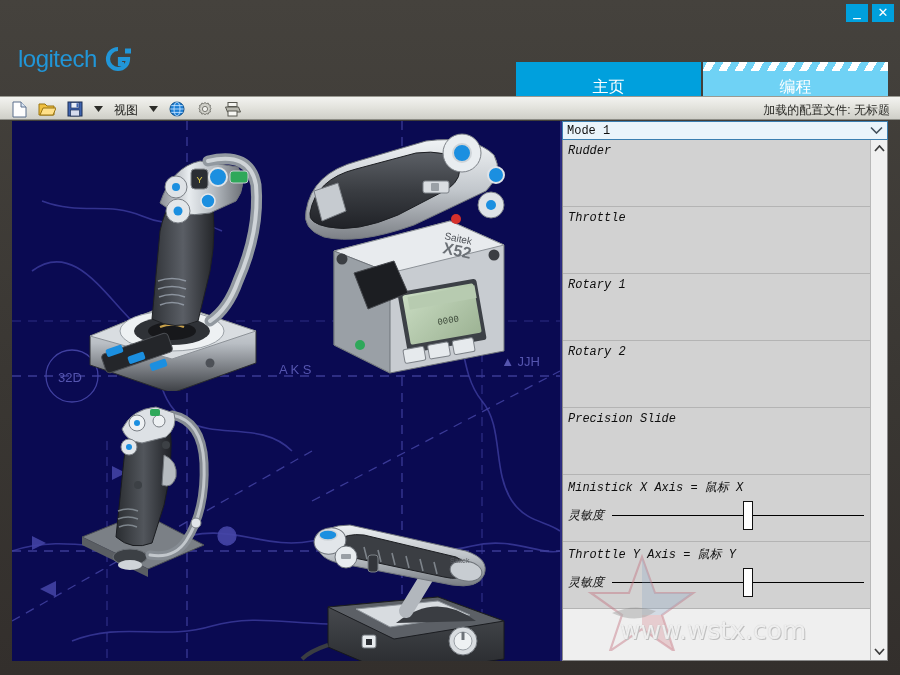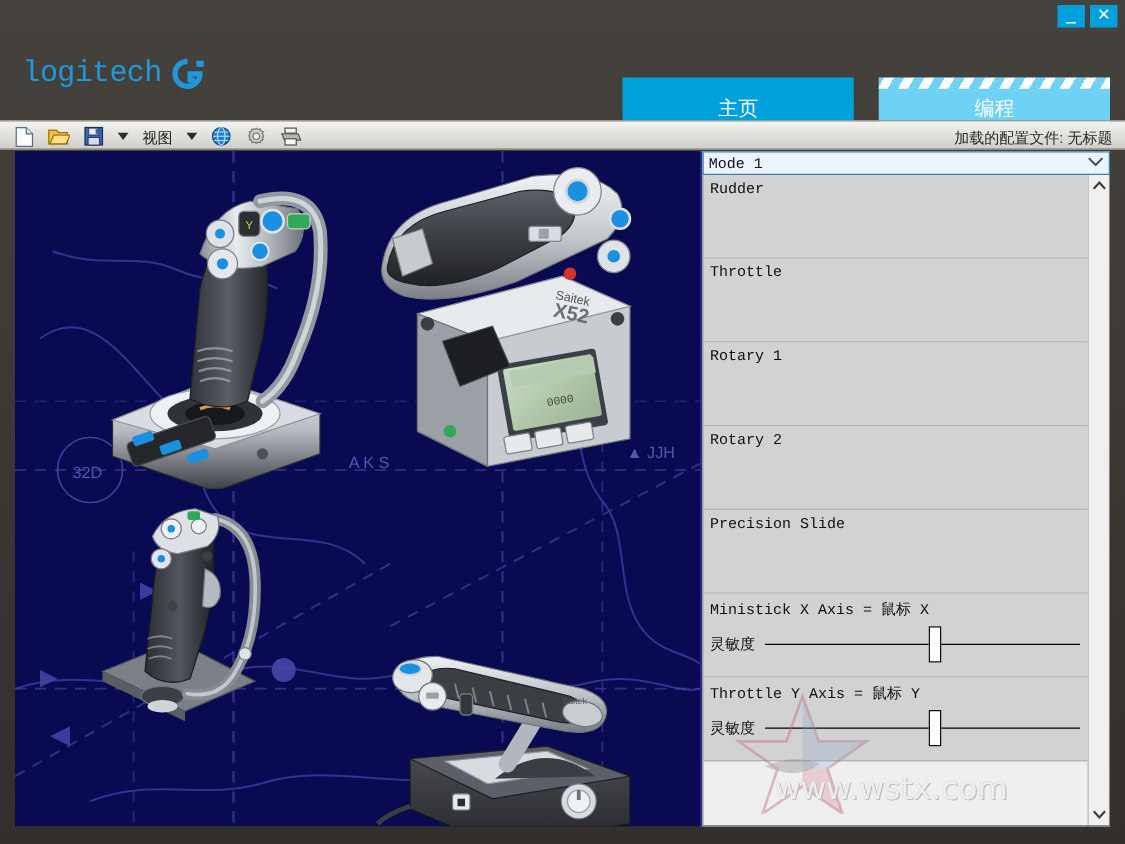--- a/index.html
+++ b/index.html
@@ -36,28 +36,28 @@
   .winbtn.min .gl { line-height: 12px; font-size: 15px; }
 
   
   .header {
     position: absolute; top: 26px; left: 0; width: 900px; height: 68px;
   }
   .brand {
     position: absolute; left: 18px; top: 18px;
     color: #2196d8; font-size: 24px; letter-spacing: -0.5px;
     font-weight: 400; display: flex; align-items: center; gap: 7px;
-    font-family: Liberation Mono, monospace;
+    font-family: Liberation Sans, sans-serif;
   }
   .brand .glogo {
     display:inline-block; width: 30px; height: 30px; position: relative;
   }
 
   
-  .tabs { position: absolute; top: 36px; right: 12px; display: flex; gap: 20px; }
+  .tabs { position: absolute; top: 36px; right: 12px; display: flex; gap: 2px; }
   .tab {
     width: 185px; height: 50px;
     display: flex; align-items: center; justify-content: center;
     color: #ffffff; font-size: 16px; cursor: pointer;
     position: relative; overflow: hidden;
   }
   .tab.active { background: #00a0dd; }
   .tab.striped { background: #6fd2f5; }
   .tab.striped::before,
   .tab.striped::after {
@@ -133,21 +133,21 @@
     margin-left: auto; font-size: 9px; color: #3b3b3b;
     font-family:"DejaVu Sans",sans-serif;
   }
   .panelbody {
     flex: 1; display: flex; min-height: 0;
     border: 1px solid #8a8a8a; border-top: none;
     background: #efefef;
   }
   .axislist {
     flex: 1; min-width: 0; background: #d2d2d2;
-    display: flex; flex-direction: column;
+    display: flex; flex-direction: column; font-style: italic;
   }
   .axisrow {
     border-bottom: 1px solid #b4b4b4;
     padding: 4px 0 0 5px;
     position: relative;
     background: #d2d2d2;
     flex: 0 0 auto;
   }
   .axisrow .aname {
     font-family: "Liberation Mono", monospace;

